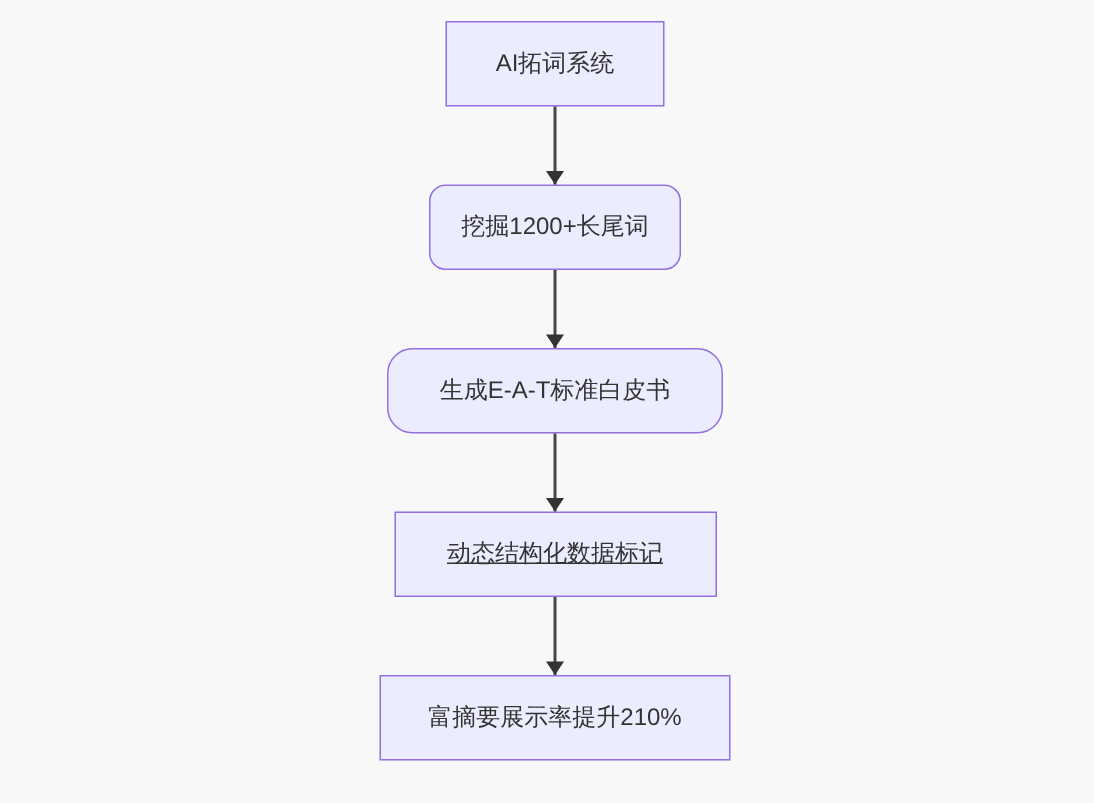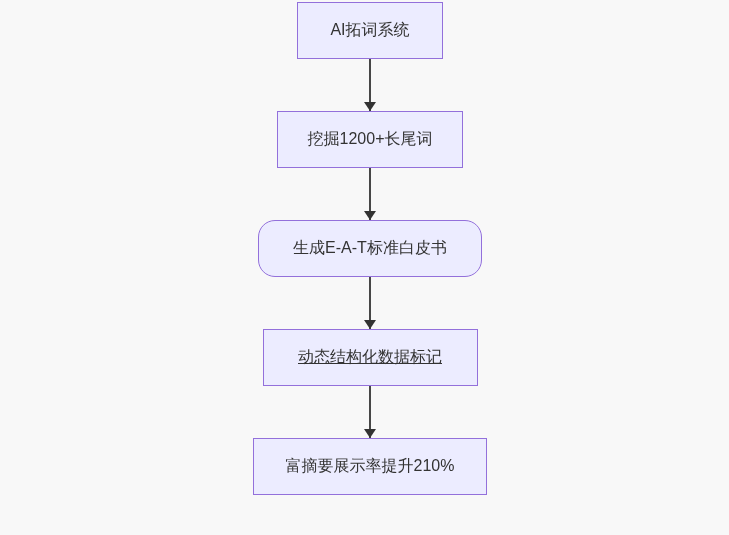--- a/index.html
+++ b/index.html
@@ -11,41 +11,41 @@
     font-family: "Liberation Sans", "DejaVu Sans", sans-serif;
   }
   .canvas {
     position: relative;
     width: 729px;
     height: 535px;
   }
   .flow-column {
     position: absolute;
     left: 370px;
-    top: 2px;
+    top: 14px;
     transform: translateX(-50%);
     display: flex;
     flex-direction: column;
     align-items: center;
   }
   .flow-node {
     height: 57px;
     background: #ECECFF;
     border: 1px solid #9370DB;
     color: #333333;
     font-size: 16px;
     display: flex;
     align-items: center;
     justify-content: center;
     text-align: center;
     white-space: nowrap;
     flex-shrink: 0;
   }
   .n1 { width: 146px; }
-  .n2 { width: 186px; }
+  .n2 { width: 168px; border-radius: 11px; }
   .n3 { width: 224px; border-radius: 17px; }
   .n4 { width: 215px; text-decoration: underline; }
   .n5 { width: 234px; }
   .flow-edge {
     position: relative;
     width: 2px;
     height: 52px;
     background: #474747;
     flex-shrink: 0;
   }

